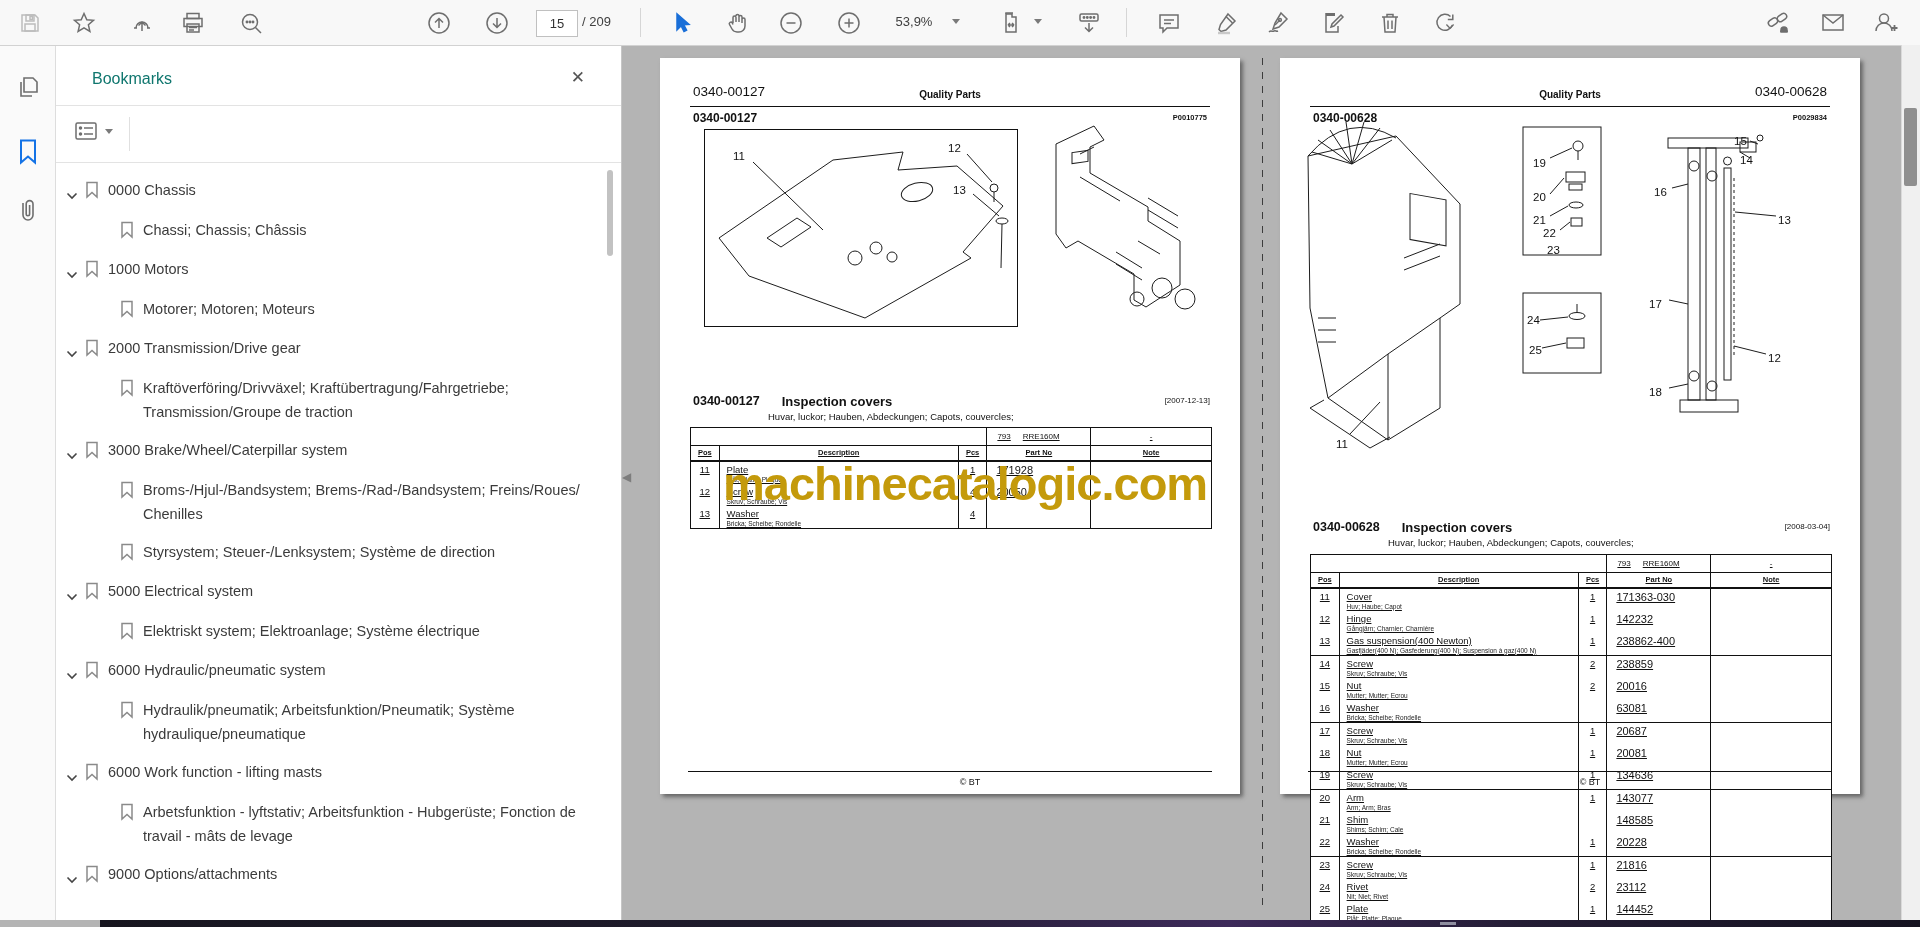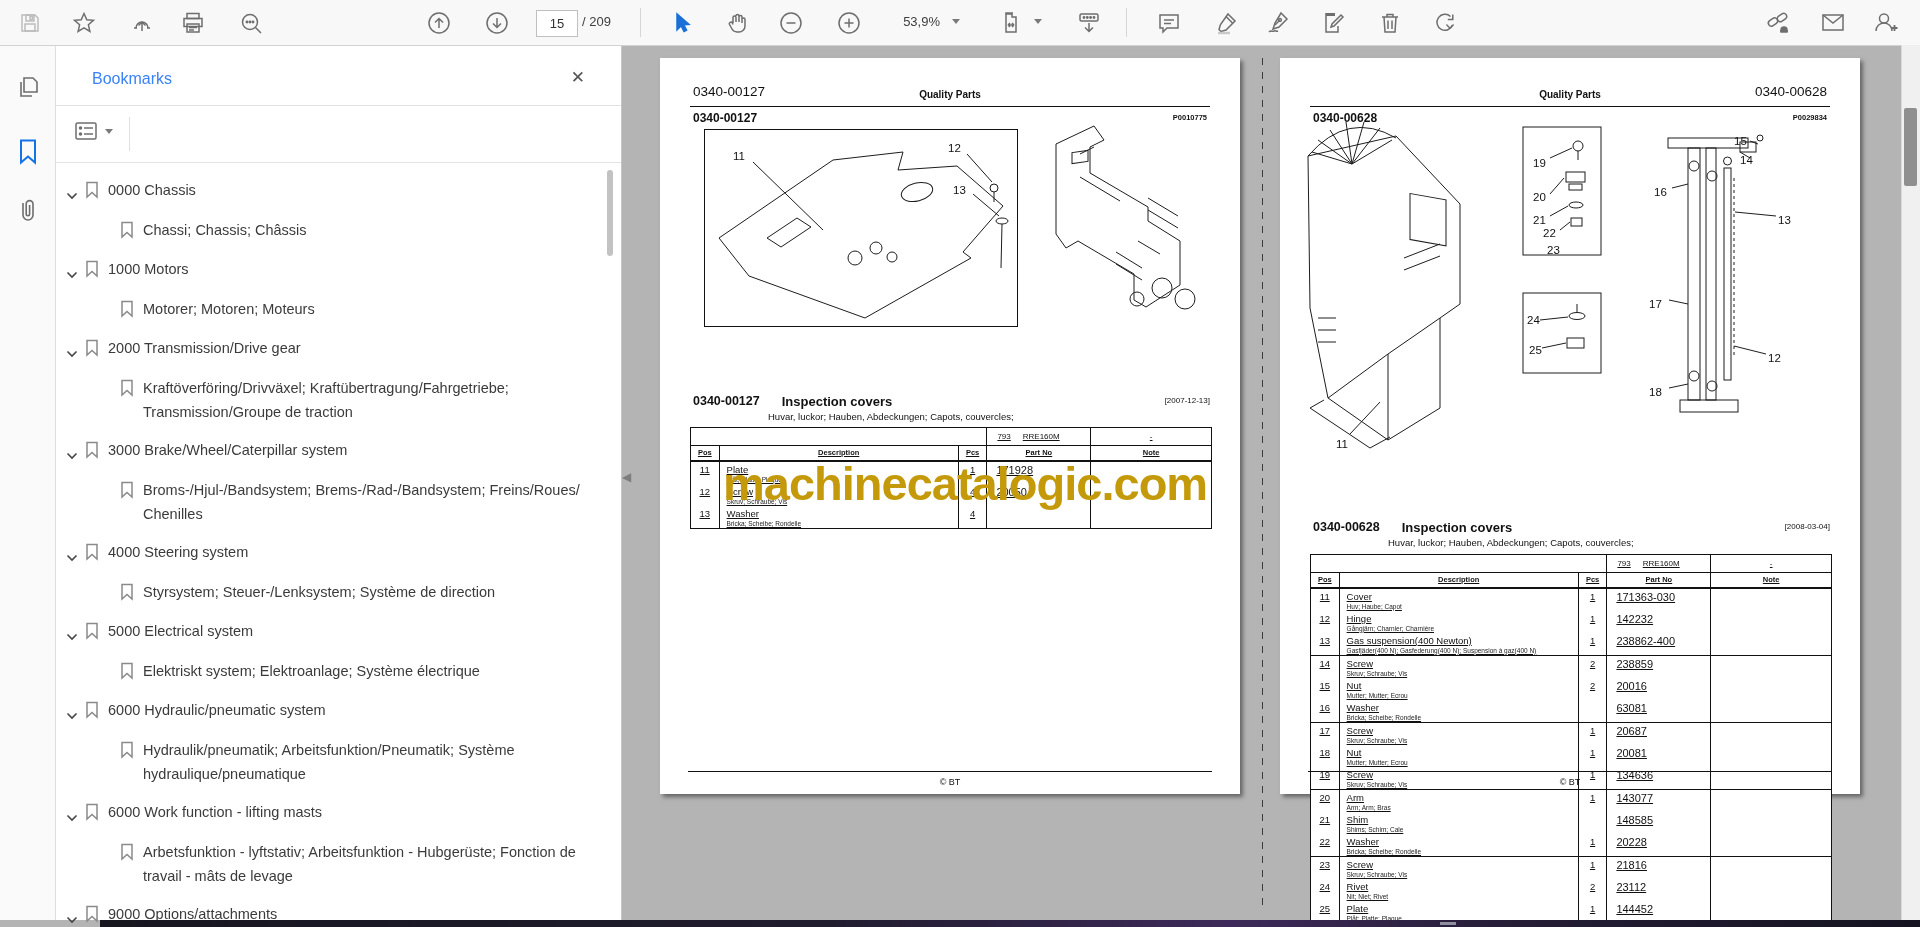--- a/index.html
+++ b/index.html
@@ -10,34 +10,34 @@
            border-bottom:1px solid #d2d2d2;z-index:50;}
   .tbi{position:absolute;top:9px;width:28px;height:28px;display:flex;align-items:center;
        justify-content:center;cursor:pointer;}
   .tbi svg{stroke:#6e6e6e;fill:none;stroke-width:1.5;}
   .tbi.disabled svg{stroke:#bcbcbc;}
   .tb-divider{position:absolute;top:8px;width:1px;height:29px;background:#d6d6d6;}
   .page-input{position:absolute;left:536px;top:10px;width:36px;height:23px;border:1px solid #c0c0c0;
               background:#fff;text-align:center;font-size:13px;color:#333;
               font-family:"Liberation Sans",sans-serif;}
   .page-total{position:absolute;left:582px;top:14px;font-size:13px;color:#404040;}
-  .zoom-label{position:absolute;left:888px;top:14px;width:52px;font-size:13px;color:#404040;text-align:right;}
+  .zoom-label{position:absolute;left:888px;top:14px;width:52px;font-size:13px;color:#404040;text-align:center;}
   .caret{position:absolute;top:19px;width:0;height:0;border-left:4px solid transparent;
          border-right:4px solid transparent;border-top:5px solid #7a7a7a;cursor:pointer;}
   
   .rail{position:absolute;left:0;top:45px;width:55px;height:875px;background:#fafafa;
         border-right:1px solid #dddddd;z-index:40;}
   .rail-btn{position:absolute;left:14px;width:28px;height:30px;display:flex;align-items:center;
             justify-content:center;cursor:pointer;}
   .rail-btn svg{stroke:#6e6e6e;fill:none;stroke-width:1.6;}
   .rail-btn.active svg{stroke:#1473e6;}
   
   .panel{position:absolute;left:56px;top:45px;width:565px;height:875px;background:#ffffff;
          border-right:1px solid #c6c6c6;z-index:40;}
-  .panel-title{position:absolute;left:36px;top:25px;font-size:16px;color:#3b82f6;}
+  .panel-title{position:absolute;left:36px;top:25px;font-size:16px;color:#0f766e;}
   .panel-close{position:absolute;right:36px;top:22px;font-size:17px;color:#555;cursor:pointer;}
   .panel-hr1{position:absolute;left:0;top:60px;width:100%;border-top:1px solid #e3e3e3;}
   .panel-hr2{position:absolute;left:0;top:117px;width:100%;border-top:1px solid #e3e3e3;}
   .opts{position:absolute;left:18px;top:75px;display:flex;align-items:center;cursor:pointer;}
   .opts svg{stroke:#6e6e6e;fill:none;stroke-width:1.5;}
   .opts .caret2{width:0;height:0;border-left:4px solid transparent;border-right:4px solid transparent;
                 border-top:5px solid #7a7a7a;margin-left:7px;}
   .opts-div{position:absolute;left:73px;top:72px;width:1px;height:34px;background:#e0e0e0;}
   .bm-scroll{position:absolute;right:8px;top:125px;width:6px;height:86px;border-radius:3px;background:#c2c2c2;}
   .collapse-arrow{position:absolute;left:622px;top:470px;z-index:45;color:#7d7d7d;font-size:12px;cursor:pointer;}
@@ -81,21 +81,21 @@
   .hrow>div{font-size:7.5px;font-weight:bold;text-align:center;line-height:12px;}
   .drow{min-height:21px;}
   .drow.group-start{border-top:1px solid #111;}
   .drow .c-pos{font-size:9.5px;text-align:center;padding-top:2px;}
   .drow .c-desc{padding-left:7px;}
   .c-desc .d-main{font-size:9.5px;line-height:10.5px;padding-top:2px;}
   .c-desc .d-alt{font-size:6.5px;line-height:7.5px;color:#222;}
   .drow .c-pcs{font-size:9.5px;text-align:center;padding-top:2px;}
   .drow .c-part{font-size:11px;padding:2px 0 0 9px;}
   .pfoot-rule{position:absolute;left:28px;bottom:22px;width:524px;border-top:1.5px solid #111;}
-  .pfoot{position:absolute;left:0;bottom:7px;width:100%;text-align:center;font-size:9px;}
+  .pfoot{position:absolute;left:0;bottom:7px;width:100%;text-align:center;font-size:9px;padding-left:20px;}
   .dwg-box{position:absolute;border:1.2px solid #111;}
   svg text{font-family:"Liberation Sans",sans-serif;font-size:11.5px;fill:#111;}
   .dwg path,.dwg line,.dwg rect,.dwg circle,.dwg ellipse,.dwg polyline{stroke:#1d1d1d;fill:none;stroke-width:1;}
   
   .vscroll{position:absolute;right:0;top:45px;width:18px;height:875px;background:#f0f0f0;
            border-left:1px solid #dadada;z-index:55;}
   .vthumb{position:absolute;left:2px;top:63px;width:13px;height:78px;background:#8f8f8f;border-radius:2px;}
   .taskbar-peek{position:absolute;left:100px;top:920px;width:1820px;height:7px;z-index:60;
     background:linear-gradient(90deg,#17161f 0%,#201c2e 40%,#3d2a5a 62%,#241d35 78%,#151320 100%);}
   .peek-pill{position:absolute;left:1340px;top:2px;width:16px;height:3px;background:#8f8fa0;}
@@ -359,29 +359,20 @@
         <span class="bm-ico"><svg width="14" height="18" viewBox="0 0 14 18">
             <path d="M2,1.5 h10 v14.5 l-5,-4.6 -5,4.6 Z" fill="none" stroke="#8a8a8a" stroke-width="1.5"></path>
           </svg></span>
         <span class="bm-label">3000 Brake/Wheel/Caterpillar system</span>
       </div>
       <div class="bm-item lvl1">
         <span class="bm-ico"><svg width="14" height="18" viewBox="0 0 14 18">
             <path d="M2,1.5 h10 v14.5 l-5,-4.6 -5,4.6 Z" fill="none" stroke="#8a8a8a" stroke-width="1.5"></path>
           </svg></span>
         <span class="bm-label">Broms-/Hjul-/Bandsystem; Brems-/Rad-/Bandsystem; Freins/Roues/ Chenilles</span>
-      </div>
-      <div class="bm-item lvl0">
-        <span class="chev"><svg width="12" height="8" viewBox="0 0 12 8">
-            <polyline points="1.5,1.5 6,6 10.5,1.5" fill="none" stroke="#454545" stroke-width="1.6"></polyline>
-          </svg></span>
-        <span class="bm-ico"><svg width="14" height="18" viewBox="0 0 14 18">
-            <path d="M2,1.5 h10 v14.5 l-5,-4.6 -5,4.6 Z" fill="none" stroke="#8a8a8a" stroke-width="1.5"></path>
-          </svg></span>
-        <span class="bm-label">4000 Steering system</span>
       </div>
       <div class="bm-item lvl1">
         <span class="bm-ico"><svg width="14" height="18" viewBox="0 0 14 18">
             <path d="M2,1.5 h10 v14.5 l-5,-4.6 -5,4.6 Z" fill="none" stroke="#8a8a8a" stroke-width="1.5"></path>
           </svg></span>
         <span class="bm-label">Styrsystem; Steuer-/Lenksystem; Système de direction</span>
       </div>
       <div class="bm-item lvl0">
         <span class="chev"><svg width="12" height="8" viewBox="0 0 12 8">
             <polyline points="1.5,1.5 6,6 10.5,1.5" fill="none" stroke="#454545" stroke-width="1.6"></polyline>

